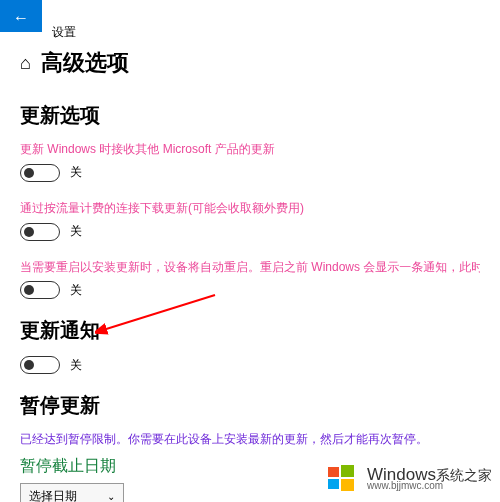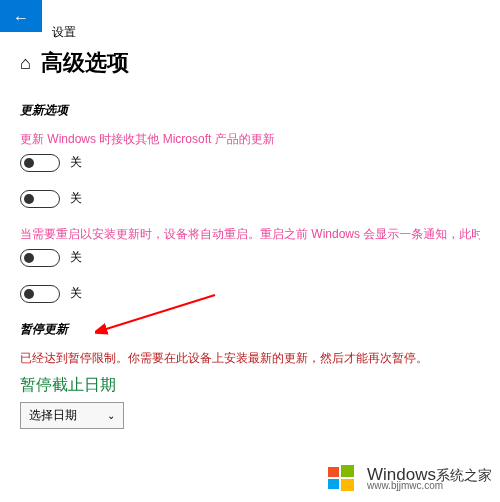--- a/index.html
+++ b/index.html
@@ -4,28 +4,28 @@
 <style>
   * { margin: 0; padding: 0; box-sizing: border-box; }
   body { font-family: "Microsoft YaHei", "Segoe UI", sans-serif; background: #fff; color: #000; width: 500px; height: 502px; position: relative; overflow: hidden; }
   .titlebar { height: 32px; background: #fff; display: flex; align-items: center; position: relative; }
   .back-btn { width: 42px; height: 32px; background: #0078d7; color: #fff; display: flex; align-items: center; justify-content: center; font-size: 16px; }
   .title { font-size: 12px; margin-left: 10px; margin-top: 33px; }
   .content { padding: 10px 20px 0 20px; }
   .page-header { display: flex; align-items: center; margin-bottom: 24px; margin-top: 6px; }
   .home-icon { font-size: 18px; margin-right: 10px; }
   .page-title { font-size: 22px; font-weight: 600; }
-  .section-title { font-size: 12px; font-weight: 600; margin-bottom: 12px; margin-top: 6px; font-style: italic; }
+  .section-title { font-size: 20px; font-weight: 600; margin-bottom: 12px; margin-top: 6px; }
   .option { margin-bottom: 18px; }
   .opt-label { font-size: 12px; color: #ec4899; margin-bottom: 6px; line-height: 1.4; white-space: nowrap; overflow: hidden; }
   .toggle-row { display: flex; align-items: center; gap: 10px; }
   .toggle { width: 40px; height: 18px; border: 1.5px solid #333; border-radius: 10px; position: relative; background: #fff; }
   .toggle .knob { width: 10px; height: 10px; background: #333; border-radius: 50%; position: absolute; left: 3px; top: 50%; transform: translateY(-50%); }
   .toggle-state { font-size: 12px; }
-  .desc { font-size: 12px; color: #b91c1c; margin-bottom: 8px; white-space: nowrap; overflow: hidden; }
+  .desc { font-size: 12px; color: #6d28d9; margin-bottom: 8px; white-space: nowrap; overflow: hidden; }
   .sublabel { font-size: 16px; color: #15803d; margin-bottom: 6px; }
   .select { display: inline-flex; align-items: center; border: 1px solid #999; padding: 4px 8px; font-size: 12px; gap: 30px; background: #f7f7f7; }
   .select .chev { font-size: 10px; }
   .arrow-svg { position: absolute; left: 95px; top: 290px; pointer-events: none; }
   .watermark { position: absolute; right: 8px; bottom: 10px; display: flex; align-items: center; gap: 12px; }
   .wm-logo { display: inline-block; }
   .wm-text-main { font-size: 17px; color: #333; font-weight: 400; }
   .wm-text-sub { font-size: 10px; color: #666; margin-top: -2px; }
   .wm-col { display: flex; flex-direction: column; line-height: 1; }
 </style>
@@ -52,40 +52,42 @@
       <div class="opt-label">更新 Windows 时接收其他 Microsoft 产品的更新</div>
       <div class="toggle-row">
         <div class="toggle">
             <div class="knob"></div>
           </div>
         <span class="toggle-state">关</span>
       </div>
     </div>
 
     <div class="option">
+      <div class="opt-label">通过按流量计费的连接下载更新(可能会收取额外费用)</div>
       <div class="toggle-row">
         <div class="toggle">
             <div class="knob"></div>
           </div>
         <span class="toggle-state">关</span>
       </div>
     </div>
 
     <div class="option">
       <div class="opt-label">当需要重启以安装更新时，设备将自动重启。重启之前 Windows 会显示一条通知，此时设备必须处于开启和电源供电状态</div>
       <div class="toggle-row">
         <div class="toggle">
             <div class="knob"></div>
           </div>
         <span class="toggle-state">关</span>
       </div>
     </div>
   </div>
 
   <div>
+    <div class="section-title">更新通知</div>
     <div class="option">
       <div class="toggle-row">
         <div class="toggle">
             <div class="knob"></div>
           </div>
         <span class="toggle-state">关</span>
       </div>
     </div>
   </div>
 

